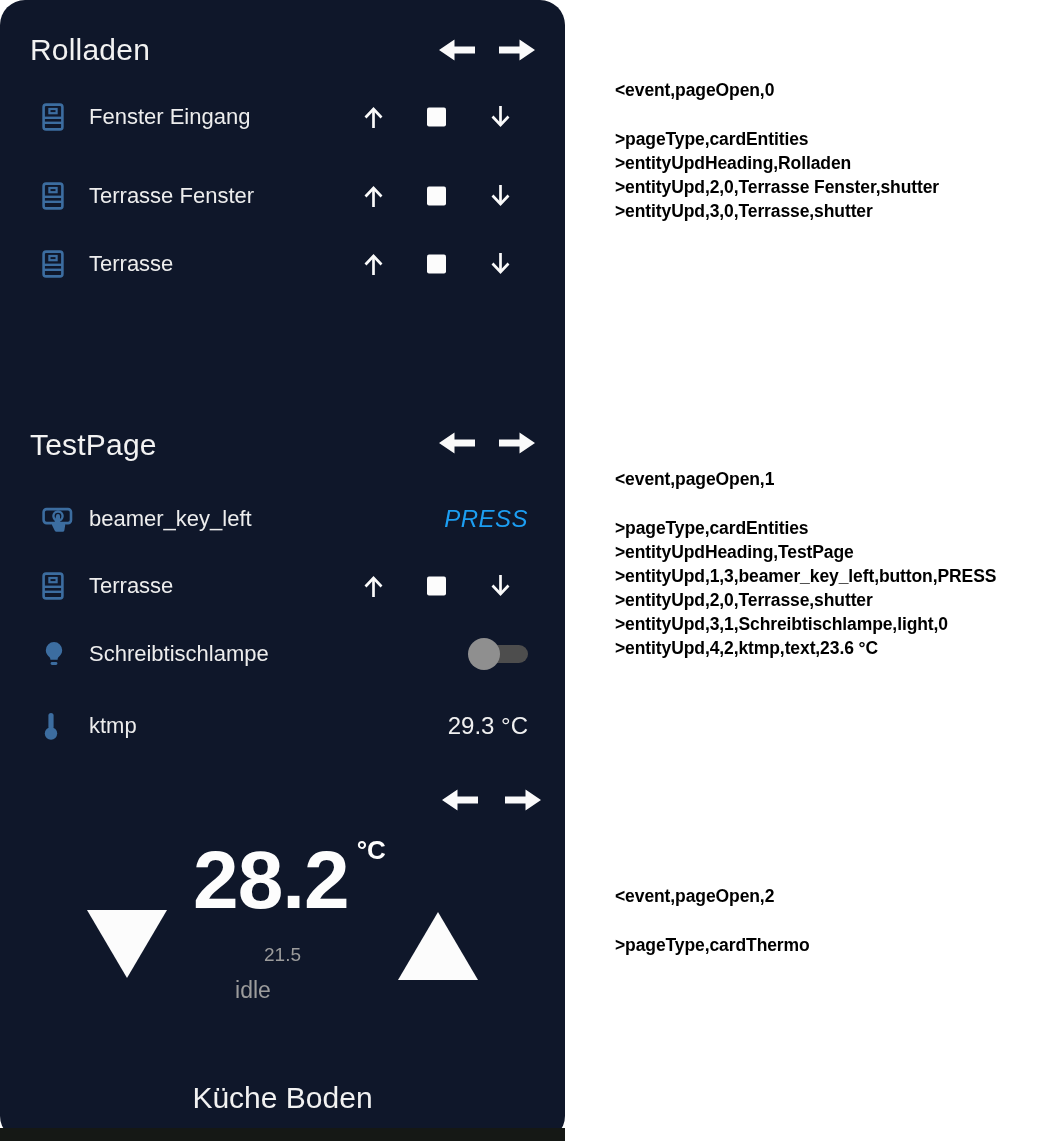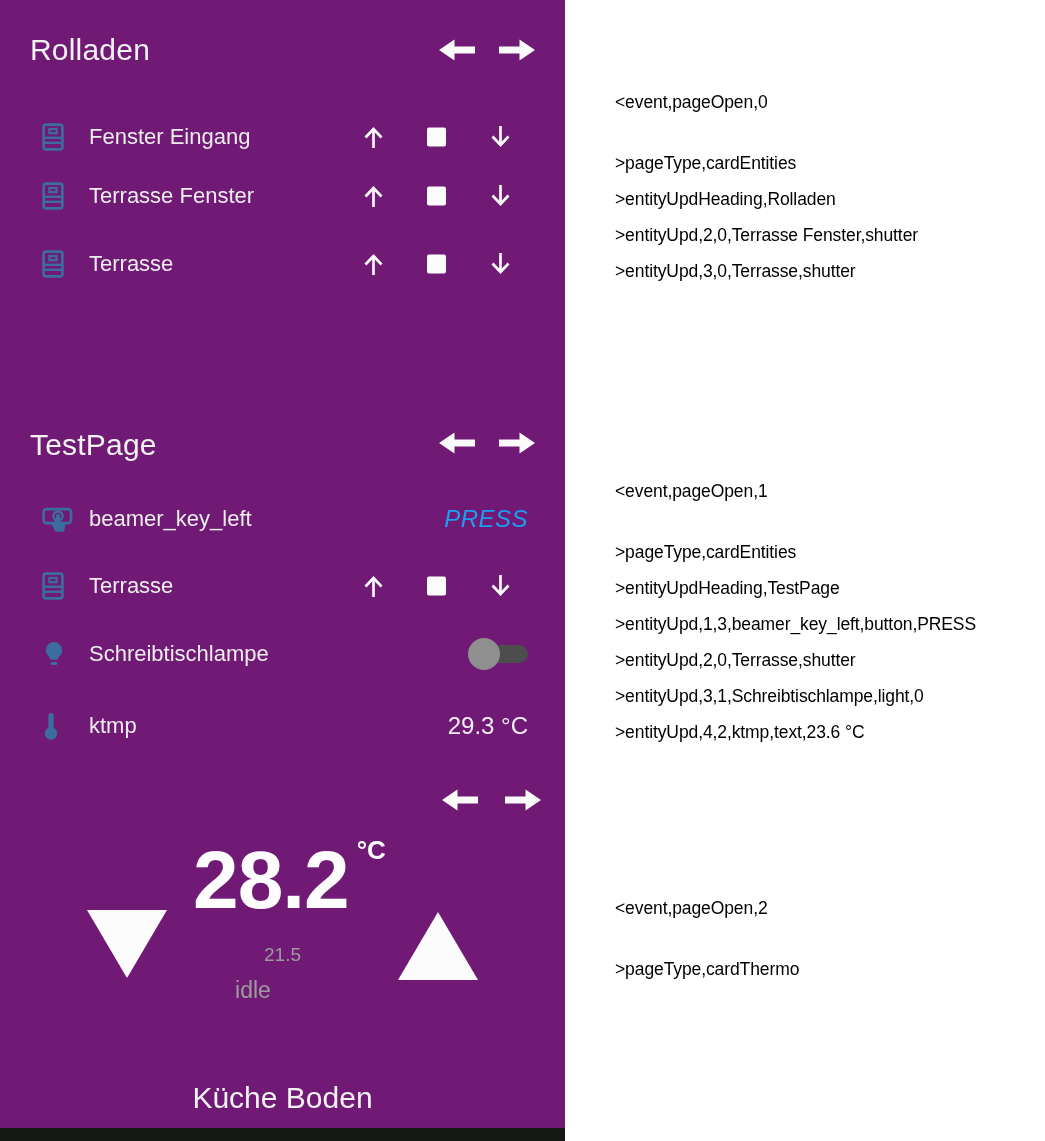--- a/index.html
+++ b/index.html
@@ -4,21 +4,22 @@
 <style>
   html,body{margin:0;padding:0;}
   body{
     width:1045px;height:1141px;position:relative;overflow:hidden;
     background:#ffffff;
     font-family:"Liberation Sans", sans-serif;
   }
   
   .panel{
     position:absolute;left:0;top:0;width:565px;height:1141px;
-    background:#701a75;
+    background:#0f172a;
+    border-radius:25px;
   }
   .panel-bottom-strip{
     position:absolute;left:0;bottom:0;width:565px;height:13px;background:#151815;
   }
   .card-title{
     position:absolute;left:30px;color:#f2f2f2;font-size:30px;line-height:34px;
     letter-spacing:.2px;white-space:nowrap;
   }
   .nav-arrow{position:absolute;display:block;cursor:pointer;}
   .row{position:absolute;left:0;width:565px;height:44px;}
@@ -51,22 +52,22 @@
   .tri{position:absolute;width:0;height:0;cursor:pointer;}
   .tri-down{left:87px;top:910px;border-left:40px solid transparent;border-right:40px solid transparent;border-top:68px solid #fcfcfc;}
   .tri-up{left:398px;top:912px;border-left:40px solid transparent;border-right:40px solid transparent;border-bottom:68px solid #fcfcfc;}
   .t-target{position:absolute;left:0;top:944px;width:565px;text-align:center;color:#9c9c9c;font-size:19px;}
   .t-state{position:absolute;left:0;top:977px;width:506px;text-align:center;color:#9c9c9c;font-size:23px;}
   .t-name{position:absolute;left:0;top:1081px;width:565px;text-align:center;color:#f2f2f2;font-size:30px;}
   
   .serial{position:absolute;left:565px;top:0;width:480px;height:1141px;background:#ffffff;}
   .sblock{position:absolute;left:50px;right:4px;}
   .sline{
-    font-size:17.5px;font-weight:400;color:#000;line-height:24px;
-    letter-spacing:-.1px;white-space:nowrap;margin-top:12px;
+    font-size:17.5px;font-weight:700;color:#000;line-height:24px;
+    letter-spacing:-.1px;white-space:nowrap;
   }
   .sgap{height:25px;}
 </style>
 </head>
 <body>
 
 <div class="panel">
 
   
   <section style="display:contents">
@@ -75,21 +76,21 @@
       <svg width="38" height="28" viewBox="0 0 38 28">
           <path d="M38 10.5 H17.5 V3.5 L2 14 L17.5 24.5 V17.5 H38 Z" fill="#fafafa"></path>
         </svg>
     </span>
     <span class="nav-arrow" style="left:499px;top:36px">
       <svg width="38" height="28" viewBox="0 0 38 28">
           <path d="M0 10.5 H20.5 V3.5 L36 14 L20.5 24.5 V17.5 H0 Z" fill="#fafafa"></path>
         </svg>
     </span>
 
-    <div class="row" style="top:115px">
+    <div class="row" style="top:95px">
       <span class="eicon">
         <svg width="22" height="28" viewBox="0 0 22 28" fill="none" stroke="#3c6da0">
             <rect x="1.6" y="1.6" width="18.8" height="24.8" rx="2.5" stroke-width="2.6"></rect>
             <rect x="7.4" y="6" width="7.2" height="4.2" stroke-width="2.2"></rect>
             <line x1="2" y1="14.8" x2="20" y2="14.8" stroke-width="2.4"></line>
             <line x1="2" y1="19.8" x2="20" y2="19.8" stroke-width="2.4"></line>
           </svg>
       </span>
       <span class="elabel">Fenster Eingang</span>
       <span class="ctl ctl-up">

